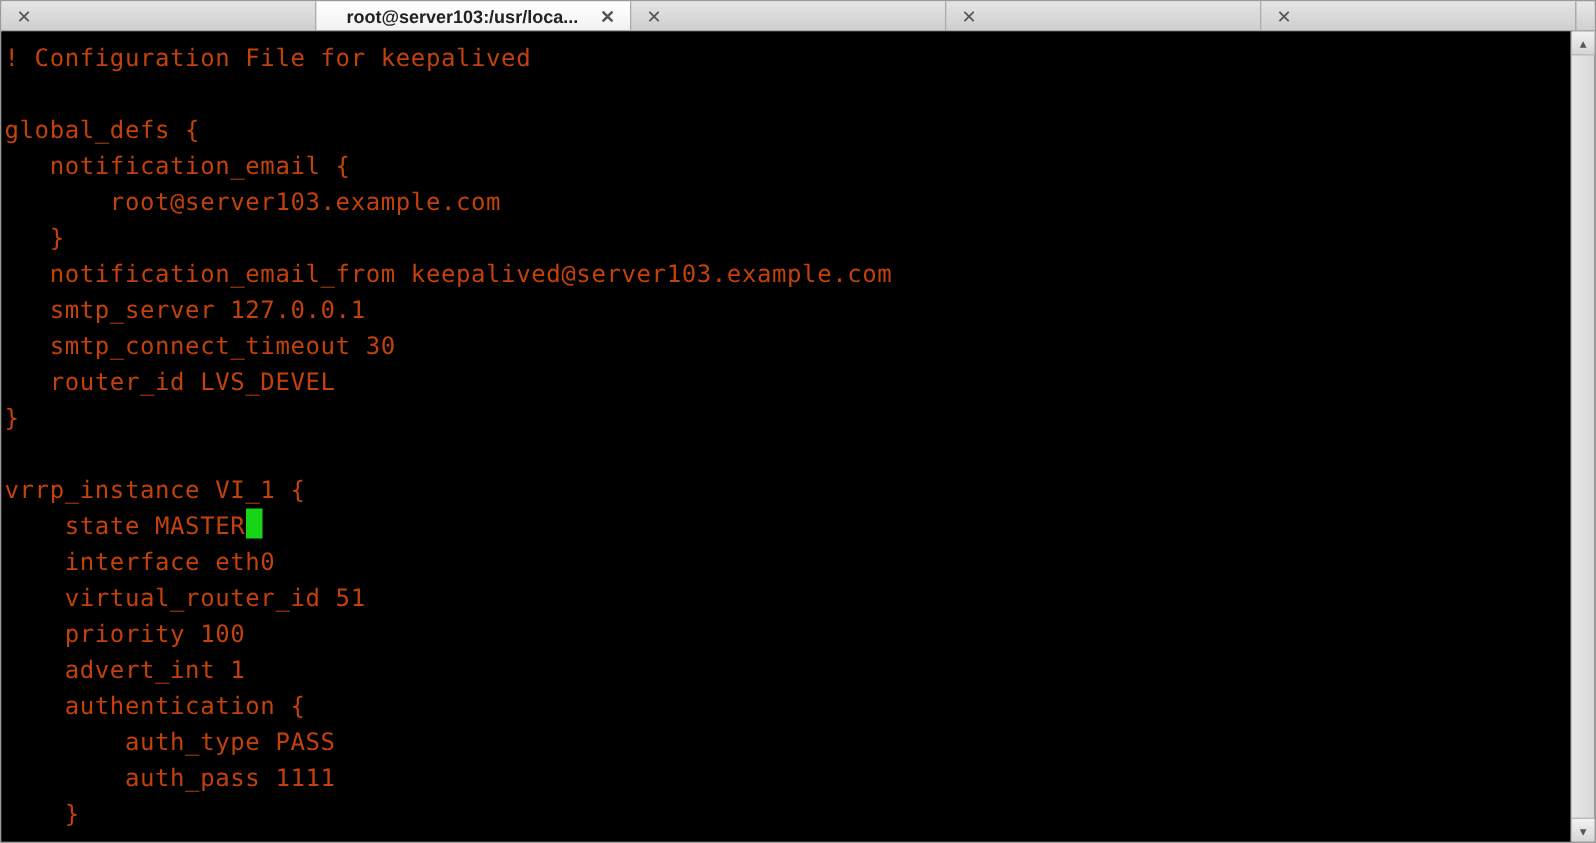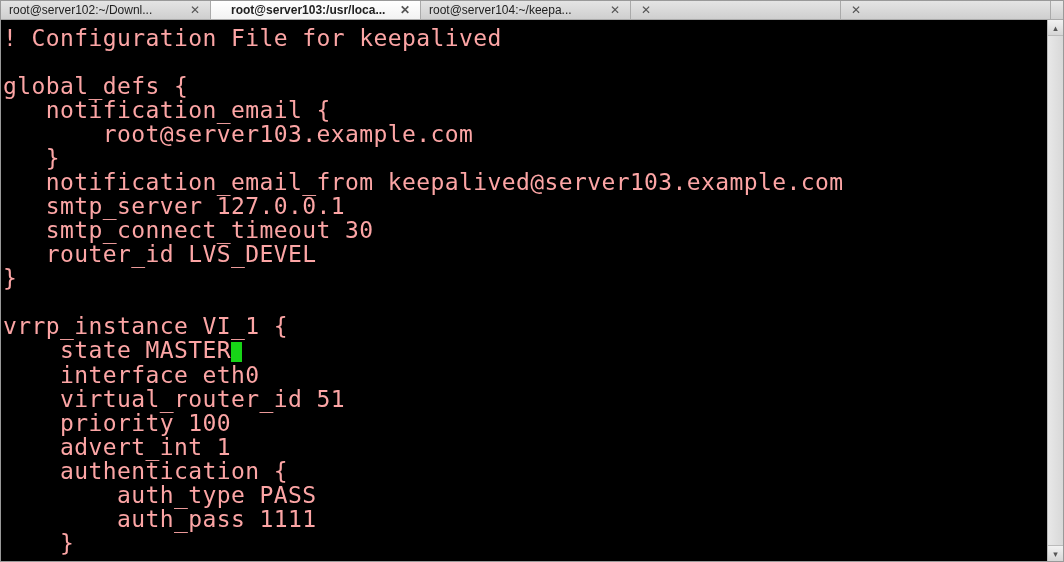--- a/index.html
+++ b/index.html
@@ -42,23 +42,23 @@
   }
   .terminal-wrap {
     flex: 1 1 auto;
     display: flex;
     background: #000;
     position: relative;
   }
   .terminal {
     flex: 1 1 auto;
     background: #000;
-    color: #fca5a5;
+    color: #c2410c;
     font-family: "DejaVu Sans Mono", "Liberation Mono", Consolas, monospace;
-    font-size: 23px;
+    font-size: 16px;
     line-height: 24px;
     padding: 6px 2px 6px 2px;
     white-space: pre;
     letter-spacing: 0.4px;
   }
   .cursor {
     display: inline-block;
     width: 11px;
     height: 20px;
     background: #17d417;
@@ -83,29 +83,27 @@
   .sb-track { flex: 1 1 auto; position: relative; }
   .sb-btn.bottom { border-top: 1px solid #bbb; border-bottom: none; }
 </style>
 </head>
 <body>
 
 <div class="window">
 
   <div class="tabbar">
     <div class="tab">
-      <span class="tab-label">root@server102:~/Downl...</span>
       <span class="tab-close">✕</span>
     </div>
     <div class="tab active">
       <span class="tab-label">root@server103:/usr/loca...</span>
       <span class="tab-close">✕</span>
     </div>
     <div class="tab">
-      <span class="tab-label">root@server104:~/keepa...</span>
       <span class="tab-close">✕</span>
     </div>
     <div class="tab">
       <span class="tab-close">✕</span>
     </div>
     <div class="tab">
       <span class="tab-close">✕</span>
     </div>
   </div>
 

